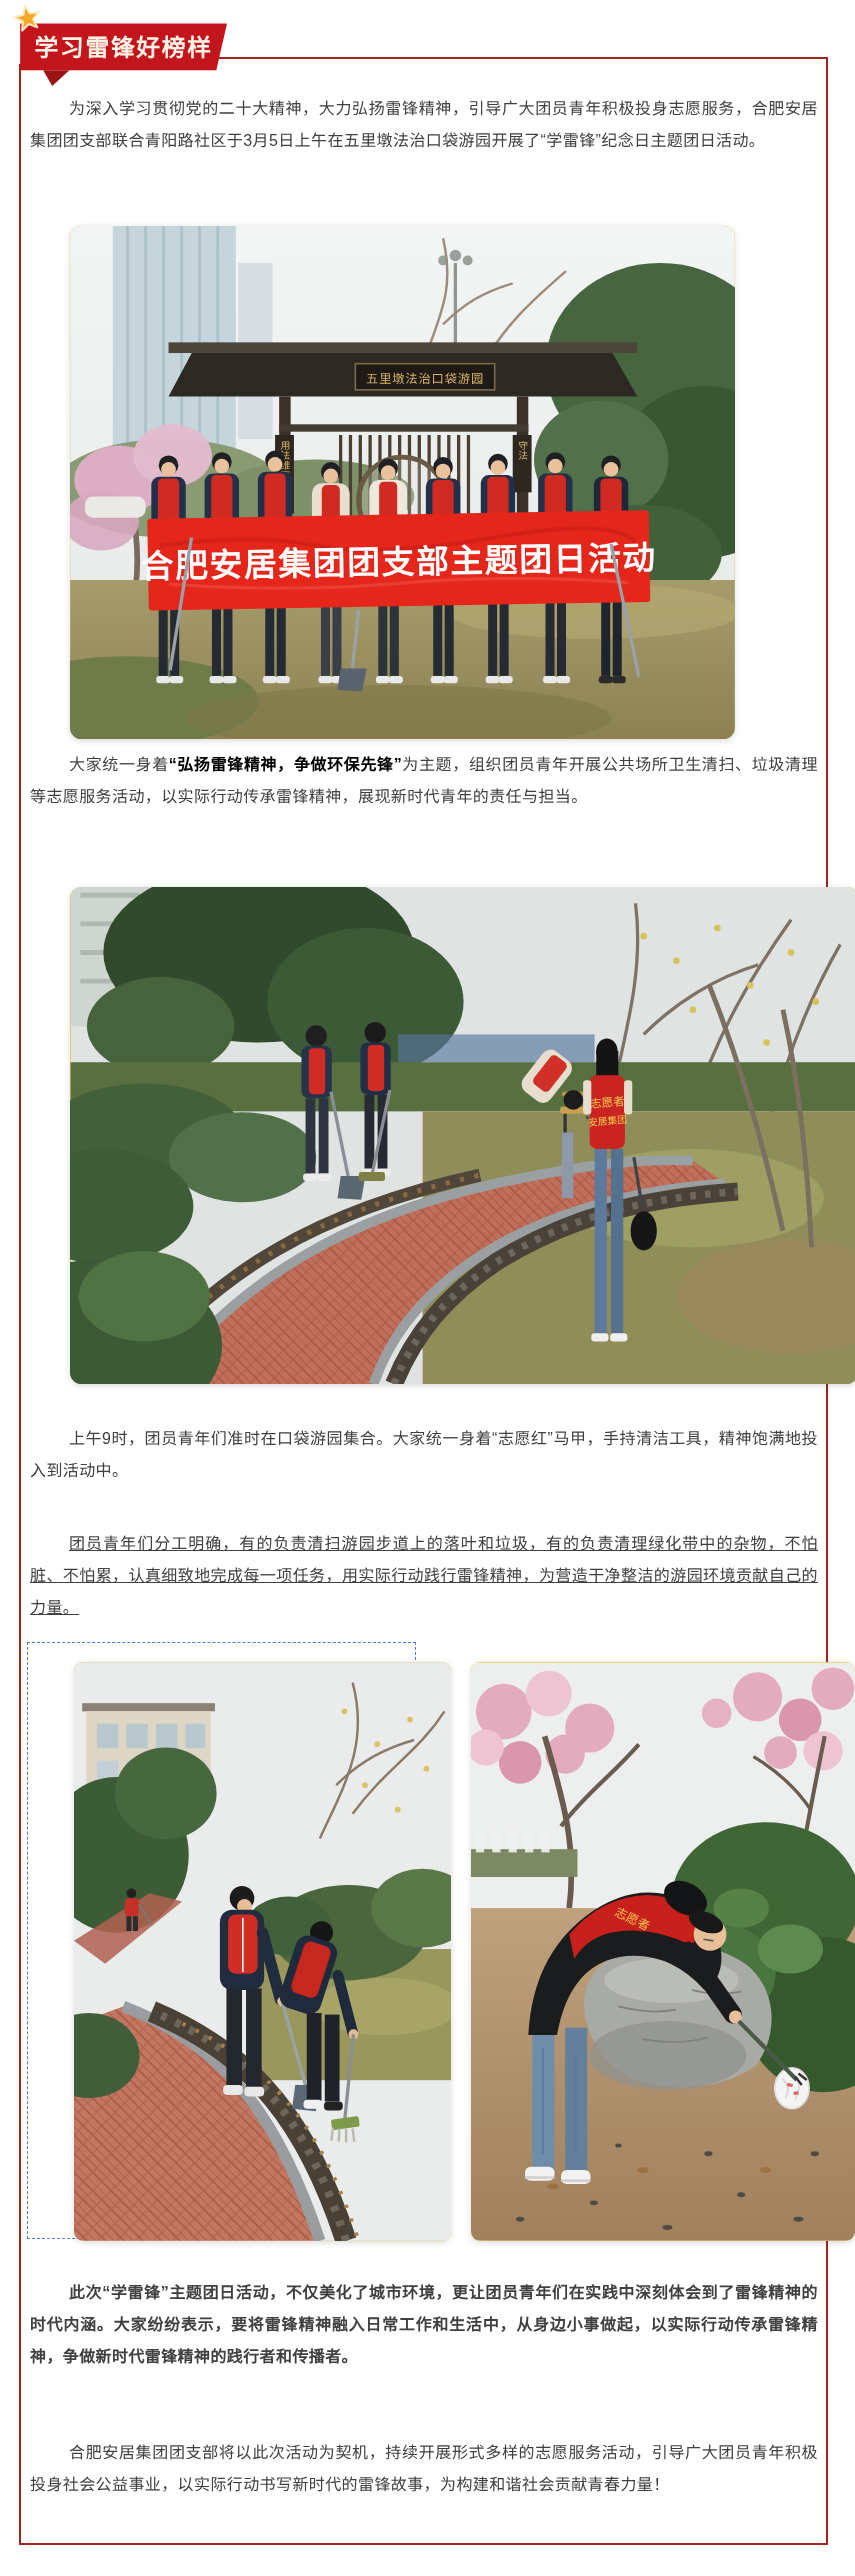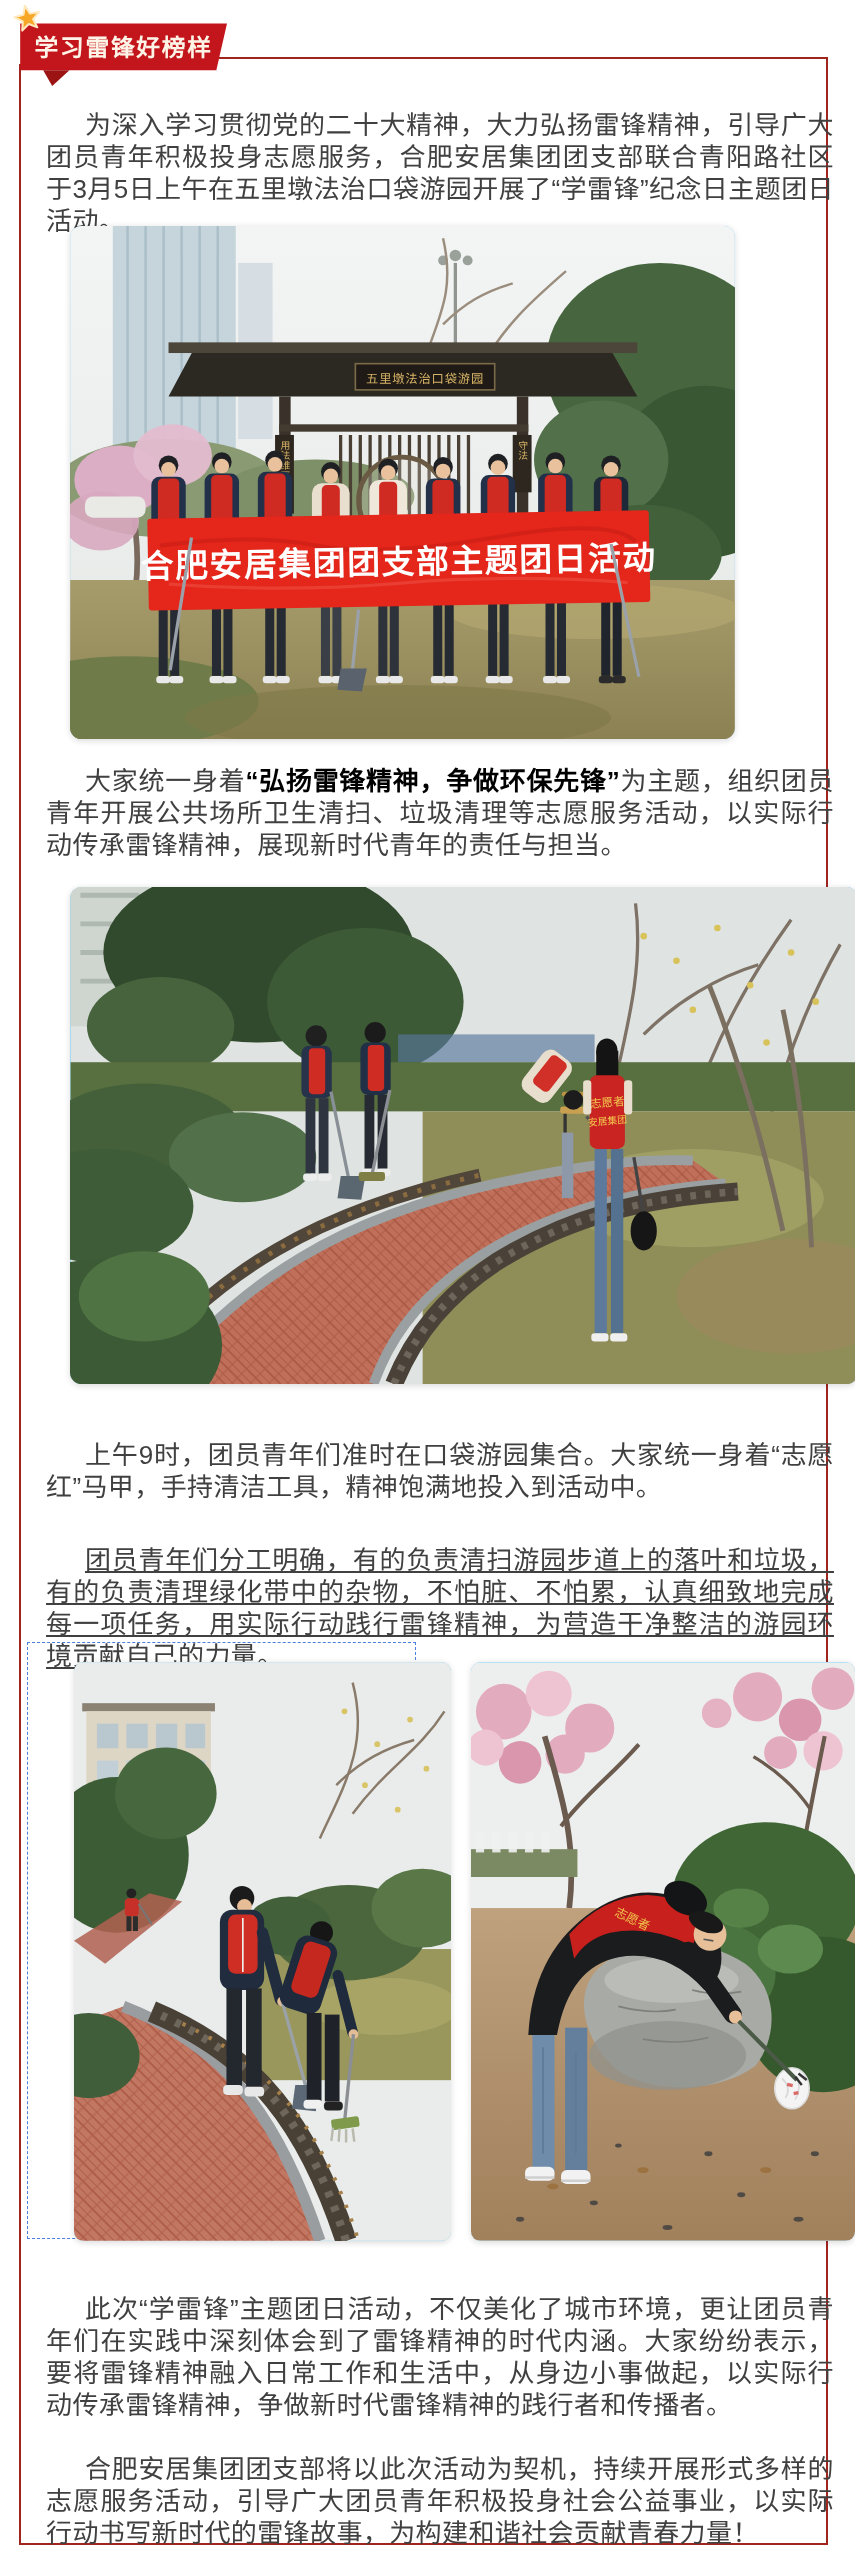--- a/index.html
+++ b/index.html
@@ -13,36 +13,36 @@
   #border-left{left:19px;top:64px;width:1.6px;height:2481px;}
   #border-right{left:826px;top:57px;width:1.6px;height:2487px;}
   #border-topline{left:215px;top:57px;width:613px;height:1.6px;}
   #border-bottom{left:19px;top:2543px;width:809px;height:1.6px;}
 
   
   .badge-wrap{position:absolute;left:12.3px;top:2.5px;width:238px;height:90px;text-decoration:underline;}
 
   
   p.body-par{
-    position:absolute;left:30px;width:788px;margin:16px;
-    font-size:26px;line-height:32px;color:#404040;
+    position:absolute;left:30px;width:788px;margin:0;
+    font-size:16px;line-height:32px;color:#404040;
     text-align:justify;text-indent:39px;letter-spacing:0.4px;
   }
   #par1{top:93px;}
   #par2{top:749px;}
   #par3{top:1423px;}
   #par4{top:1528px;text-decoration:underline;}
-  #par5{top:2277px;}
+  #par5{top:2277px;font-weight:bold;}
   #par6{top:2437px;}
   .hl-red{color:#000000;font-weight:bold;}
 
   
   .photo{
     position:absolute;border-radius:11.5px;overflow:hidden;
-    box-shadow:0 1.6px 6.6px rgba(0,0,0,.14);background:#7dd3fc;
+    box-shadow:0 1.6px 6.6px rgba(0,0,0,.14);background:#eab308;
   }
   #photo1{left:30px;top:213px;width:665px;height:513px;}
   #photo2{left:30px;top:874px;width:788px;height:497px;}
   #photo3{left:34px;top:1649px;width:377px;height:579px;border-radius:9.8px;}
   #photo4{left:431px;top:1649px;width:384px;height:579px;border-radius:9.8px;}
   .photo svg{display:block;width:100%;height:100%;}
 
   #dashed-outline{
     position:absolute;left:27px;top:1642px;width:387px;height:595px;
     border:1.6px dashed #4d7edb;background:transparent;pointer-events:none;

